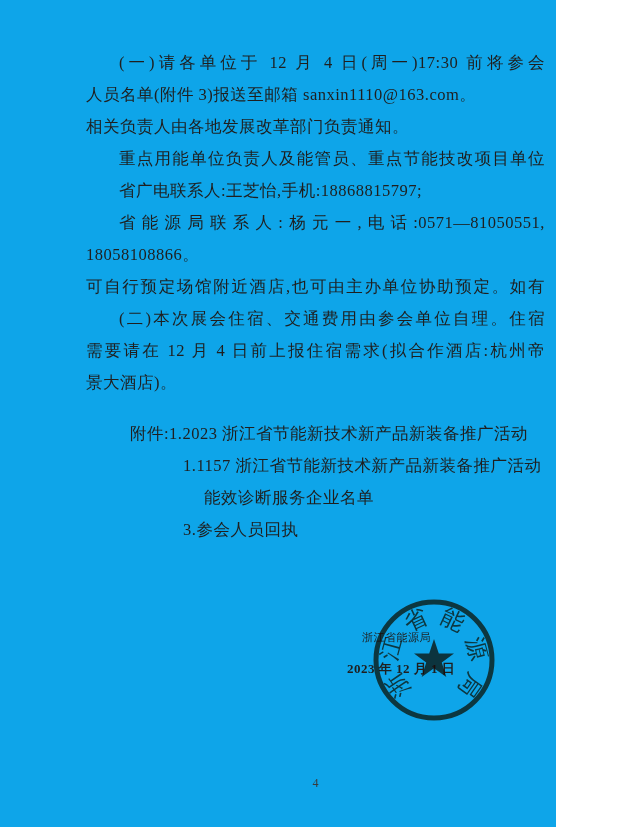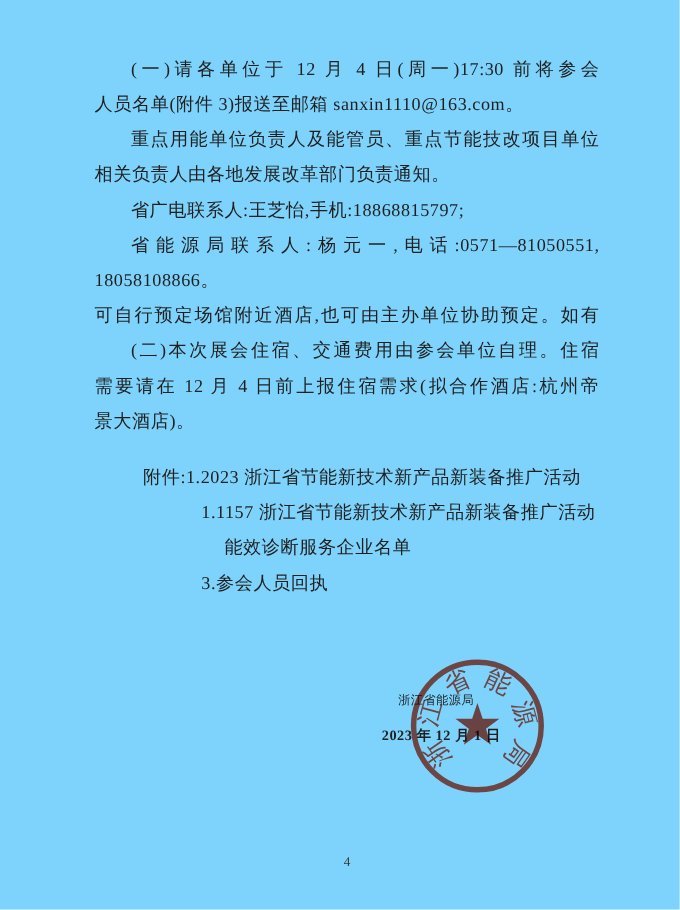--- a/index.html
+++ b/index.html
@@ -1,20 +1,20 @@
 <!DOCTYPE html>
 <html><head>
 <meta charset="utf-8">
 <style>
   html, body { margin: 0; padding: 0; background: #ffffff; }
   .page {
     position: relative;
-    width: 618px;
+    width: 556px;
     height: 827px;
-    background: #7dd3fc;
+    background: #0ea5e9;
     overflow: hidden;
     font-family: "Liberation Serif", "DejaVu Serif", serif;
     color: #1f1f1f;
   }
   .doc-body {
     position: absolute;
     left: 86px;
     top: 47px;
     width: 459px;
     font-size: 16.5px;
@@ -79,22 +79,22 @@
   }
 </style>
 </head>
 <body>
 
 <div class="page">
 
   <div class="doc-body">
     <div class="ln ind jst">(一)请各单位于 12 月 4 日(周一)17:30 前将参会</div>
     <div class="ln">人员名单(附件 3)报送至邮箱 sanxin1110@163.com。</div>
+    <div class="ln">相关负责人由各地发展改革部门负责通知。</div>
     <div class="ln ind jst">重点用能单位负责人及能管员、重点节能技改项目单位</div>
-    <div class="ln">相关负责人由各地发展改革部门负责通知。</div>
     <div class="ln ind">省广电联系人:王芝怡,手机:18868815797;</div>
     <div class="ln ind jst">省能源局联系人:杨元一,电话:0571—81050551,</div>
     <div class="ln">18058108866。</div>
     <div class="ln jst">可自行预定场馆附近酒店,也可由主办单位协助预定。如有</div>
     <div class="ln ind jst">(二)本次展会住宿、交通费用由参会单位自理。住宿</div>
     <div class="ln jst">需要请在 12 月 4 日前上报住宿需求(拟合作酒店:杭州帝</div>
     <div class="ln">景大酒店)。</div>
 
     <div class="attach">
       <div class="ln pl-label">附件:1.2023 浙江省节能新技术新产品新装备推广活动</div>

